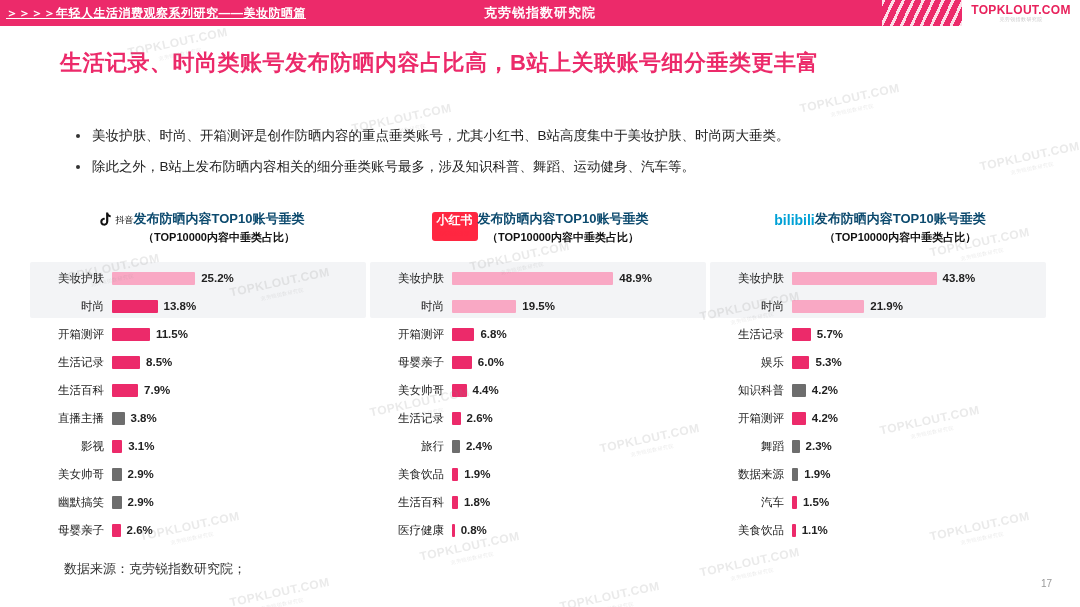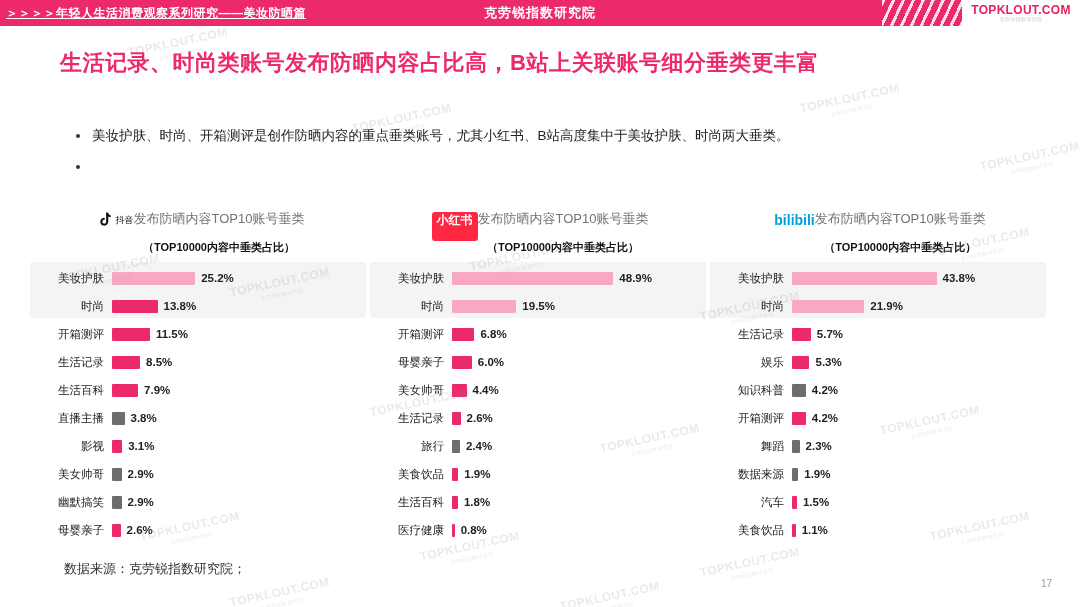--- a/index.html
+++ b/index.html
@@ -57,22 +57,22 @@
   .col-head{height:52px;display:flex;align-items:flex-start;justify-content:center;}
   .brand{display:flex;align-items:center;gap:5px;margin-top:2px;justify-content:flex-end;}
   .dy-note{font-size:9px;color:#111;}
   .xhs-logo{
     background:#ff2741;color:#fff;font-size:12px;font-weight:bold;
     padding:2px 5px 1px 5px;border-radius:3px;line-height:13px;text-align:center;
   }
   .xhs-sub{color:#ff2741;font-size:4.5px;letter-spacing:.5px;display:block;}
   .bili{color:#00a1d6;font-size:14px;font-weight:bold;}
   .head-texts{display:flex;flex-direction:column;}
-  .head-line1{font-size:13px;font-weight:normal;color:#737373;white-space:nowrap;}
-  .head-line2{font-size:11px;font-weight:bold;color:#111;text-align:center;white-space:nowrap;margin-top:12px;}
+  .head-line1{font-size:13px;font-weight:bold;color:#0c4a6e;white-space:nowrap;}
+  .head-line2{font-size:11px;font-weight:bold;color:#111;text-align:center;white-space:nowrap;margin-top:2px;}
   .rows{position:relative;padding-top:2px;}
   .hl-band{
     position:absolute;left:0;right:4px;top:0;height:56px;
     background:#f3f4f6;border-radius:2px;
   }
   .row{
     position:relative;height:28px;display:flex;align-items:center;
   }
   .row .label{
     width:74px;text-align:right;font-size:11.5px;color:#222;
@@ -110,20 +110,21 @@
 
 <div class="slide-title">生活记录、时尚类账号发布防晒内容占比高，B站上关联账号细分垂类更丰富</div>
 
 <div class="bullets">
   <div class="bullet">
     <span class="dot"></span>
     <span class="txt">美妆护肤、时尚、开箱测评是创作防晒内容的重点垂类账号，尤其小红书、B站高度集中于美妆护肤、时尚两大垂类。</span>
   </div>
   <div class="bullet">
     <span class="dot"></span>
+    <span class="txt">除此之外，B站上发布防晒内容相关的细分垂类账号最多，涉及知识科普、舞蹈、运动健身、汽车等。</span>
   </div>
 </div>
 
 <div class="panel">
 
   <div class="col">
     <div class="col-head">
       <div class="brand">
         <svg width="15" height="16" viewBox="0 0 15 16">
           <path d="M10.2 0.6h1.9c.2 1.5 1.1 2.5 2.6 2.7v1.9c-.9 0-1.7-.3-2.4-.8v4.9c0 3-2.4 4.8-4.8 4.3-2-.4-3.3-2.2-3.2-4.2.1-1.9 1.6-3.4 3.5-3.6.3 0 .6 0 .9.1v2c-1.1-.2-2.1.5-2.3 1.5-.2 1 .5 2 1.5 2.2 1.1.2 2.1-.6 2.2-1.7 0-.1 0-.2 0-.3V0.6z" fill="#111"></path>

